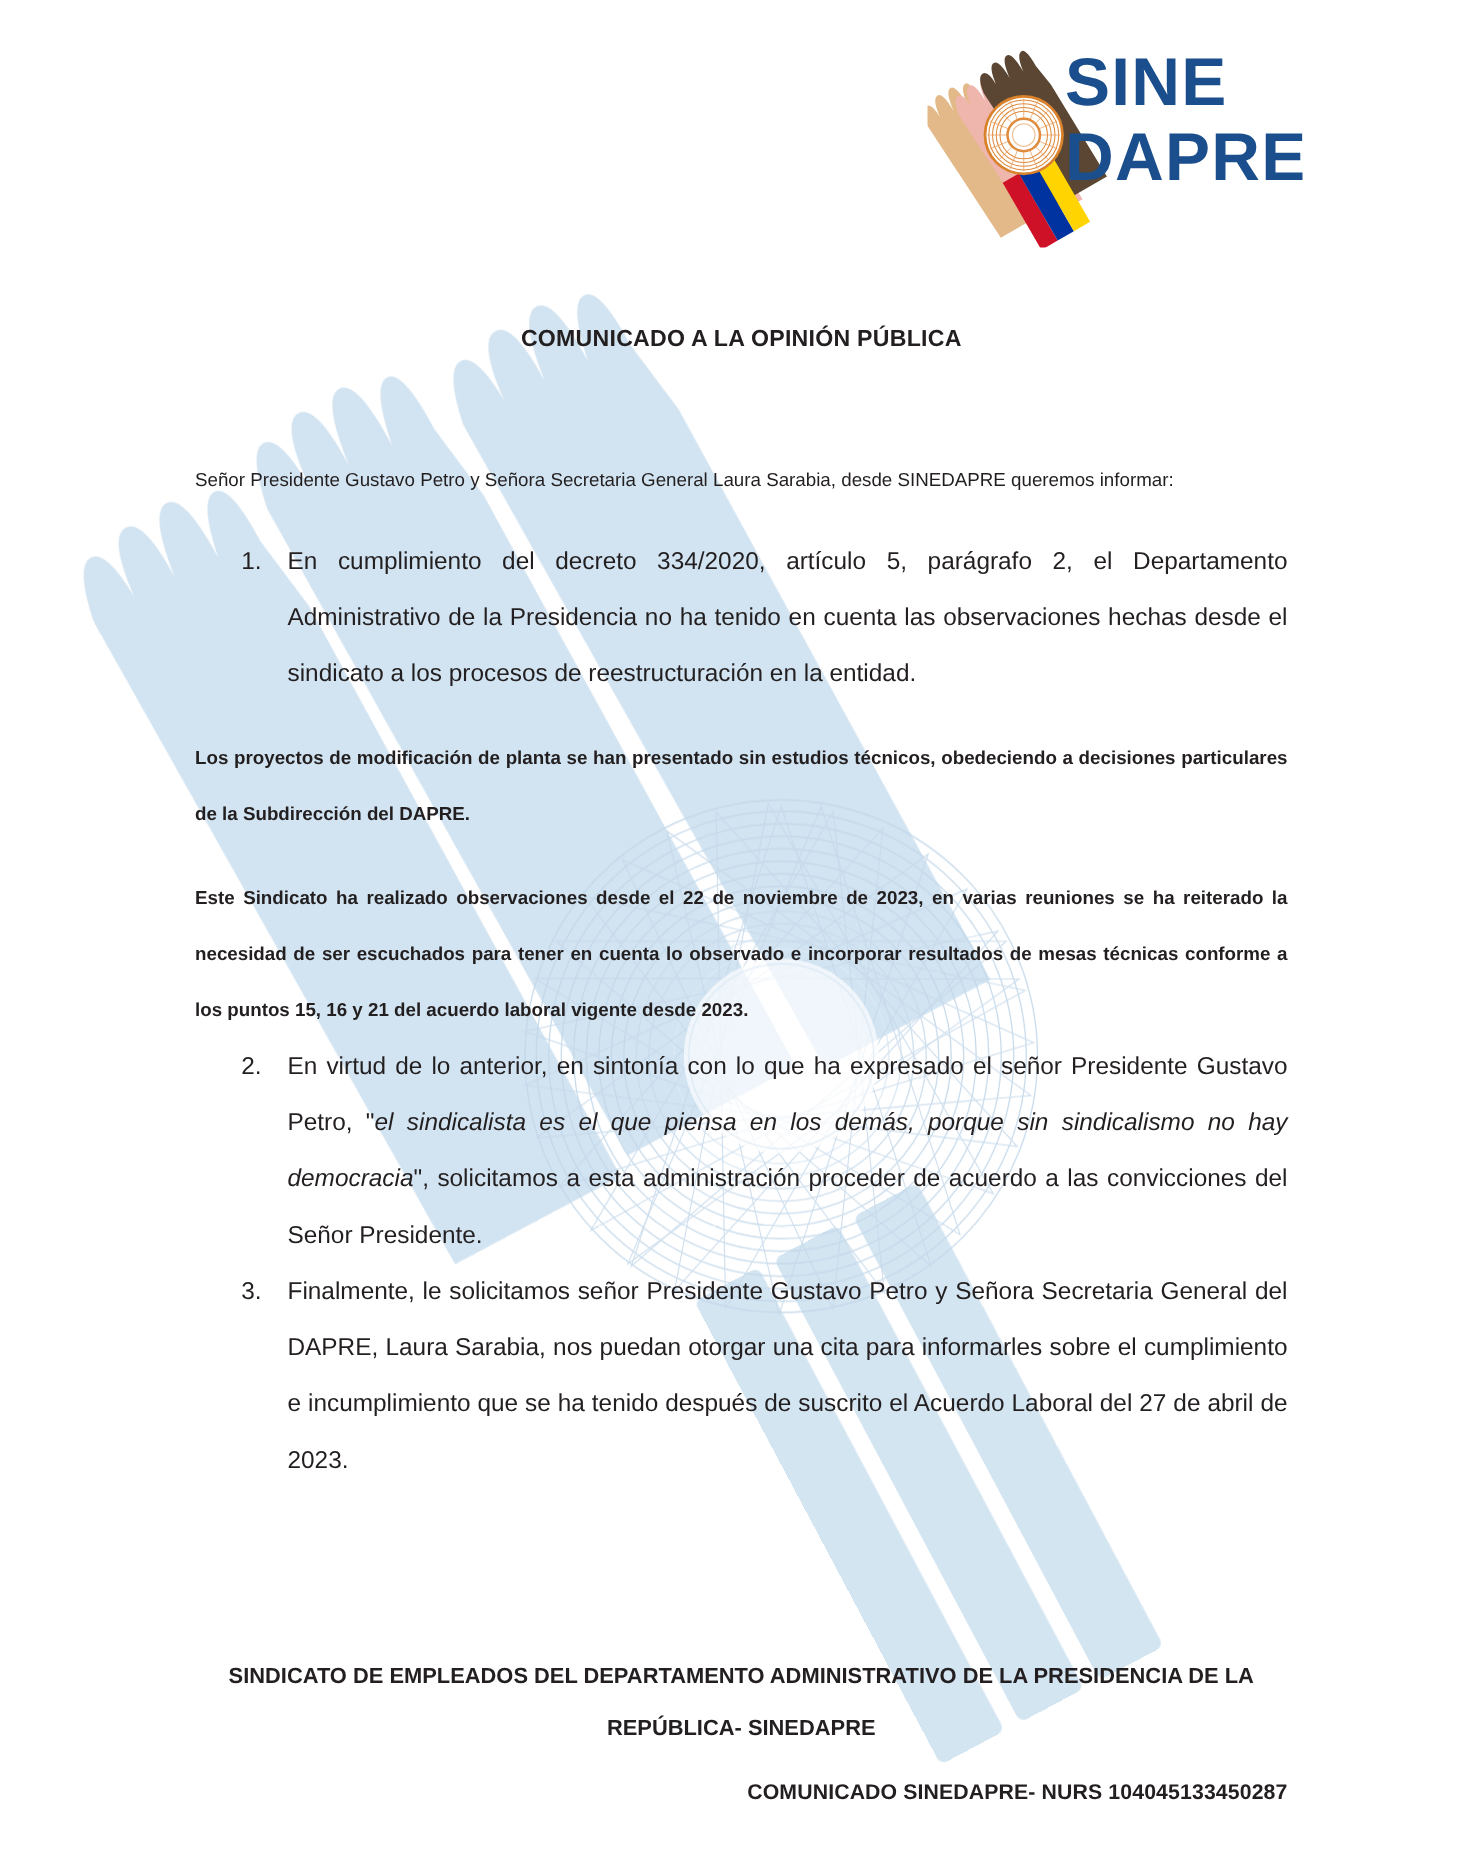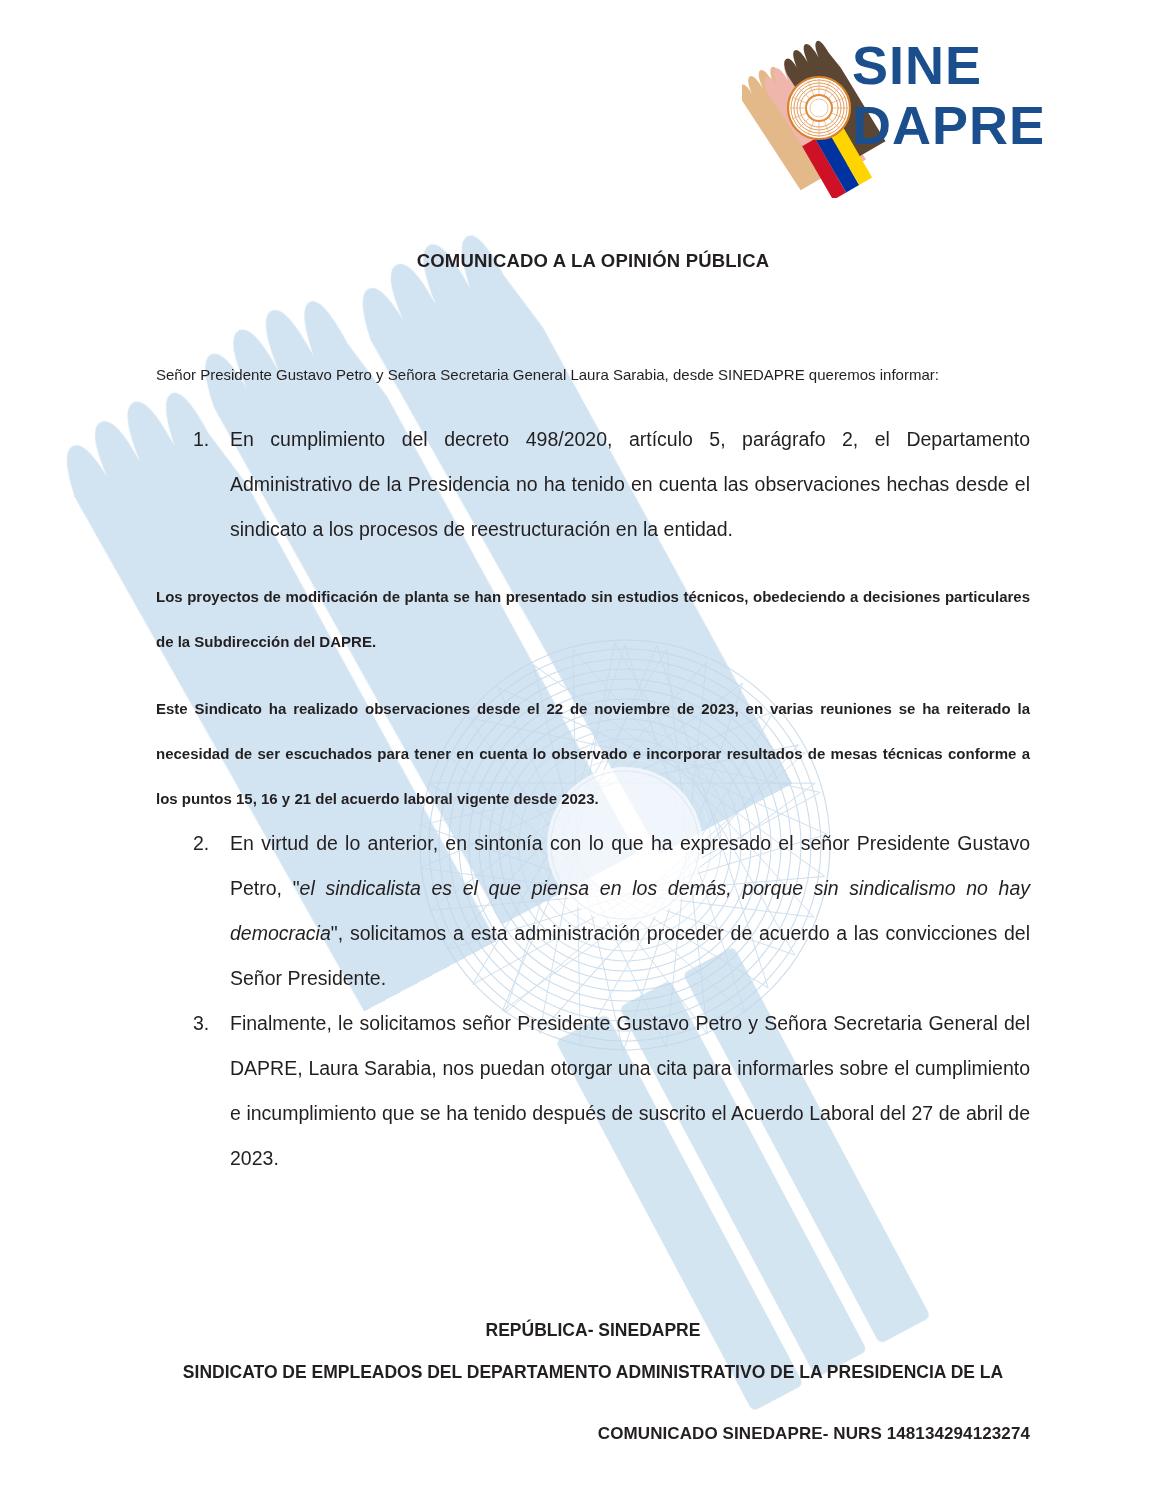--- a/index.html
+++ b/index.html
@@ -42,21 +42,21 @@
   
   .content {
     position: absolute;
     left: 156px;
     top: 0;
     width: 874px;
     z-index: 2;
   }
 
   .doc-title {
-    margin: 2px;
+    margin: 12px;
     padding-top: 248px;
     text-align: center;
     font-size: 18.5px;
     font-weight: bold;
     letter-spacing: 0.2px;
     color: #231f20;
   }
 
   .para {
     margin: 0;
@@ -288,43 +288,43 @@
 
   <div class="content">
 
     <h1 class="doc-title">COMUNICADO A LA OPINIÓN PÚBLICA</h1>
 
     <p class="para first">Señor Presidente Gustavo Petro y Señora Secretaria General Laura Sarabia, desde SINEDAPRE queremos informar:</p>
 
     <ol class="ol-list top">
       <li class="li-row">
         <span class="li-num">1.</span>
-        <span class="li-text">En cumplimiento del decreto 498/2020, artículo 5, parágrafo 2, el Departamento Administrativo de la Presidencia no ha tenido en cuenta las observaciones hechas desde el sindicato a los procesos de reestructuración en la entidad.</span>
+        <span class="li-text">En cumplimiento del decreto 334/2020, artículo 5, parágrafo 2, el Departamento Administrativo de la Presidencia no ha tenido en cuenta las observaciones hechas desde el sindicato a los procesos de reestructuración en la entidad.</span>
       </li>
     </ol>
 
     <p class="para gap">Los proyectos de modificación de planta se han presentado sin estudios técnicos, obedeciendo a decisiones particulares de la Subdirección del DAPRE.</p>
 
     <p class="para gap">Este Sindicato ha realizado observaciones desde el 22 de noviembre de 2023, en varias reuniones se ha reiterado la necesidad de ser escuchados para tener en cuenta lo observado e incorporar resultados de mesas técnicas conforme a los puntos 15, 16 y 21 del acuerdo laboral vigente desde 2023.</p>
 
     <ol class="ol-list">
       <li class="li-row">
         <span class="li-num">2.</span>
         <span class="li-text"><span>En virtud de lo anterior, en sintonía con lo que ha expresado el señor Presidente Gustavo Petro, "</span><span class="quote">el sindicalista es el que piensa en los demás, porque sin sindicalismo no hay democracia</span><span>", solicitamos a esta administración proceder de acuerdo a las convicciones del Señor Presidente.</span></span>
       </li>
       <li class="li-row">
         <span class="li-num">3.</span>
         <span class="li-text">Finalmente, le solicitamos señor Presidente Gustavo Petro y Señora Secretaria General del DAPRE, Laura Sarabia, nos puedan otorgar una cita para informarles sobre el cumplimiento e incumplimiento que se ha tenido después de suscrito el Acuerdo Laboral del 27 de abril de 2023.</span>
       </li>
     </ol>
 
     <div class="signature">
+      <div>SINDICATO DE EMPLEADOS DEL DEPARTAMENTO ADMINISTRATIVO DE LA PRESIDENCIA DE LA</div>
       <div>REPÚBLICA- SINEDAPRE</div>
-      <div>SINDICATO DE EMPLEADOS DEL DEPARTAMENTO ADMINISTRATIVO DE LA PRESIDENCIA DE LA</div>
     </div>
 
   </div>
 
   <div class="footer">
-    <div class="footer-line1">COMUNICADO SINEDAPRE- NURS 148134294123274</div>
+    <div class="footer-line1">COMUNICADO SINEDAPRE- NURS 104045133450287</div>
   </div>
 
 </div>
 
 </body></html>

